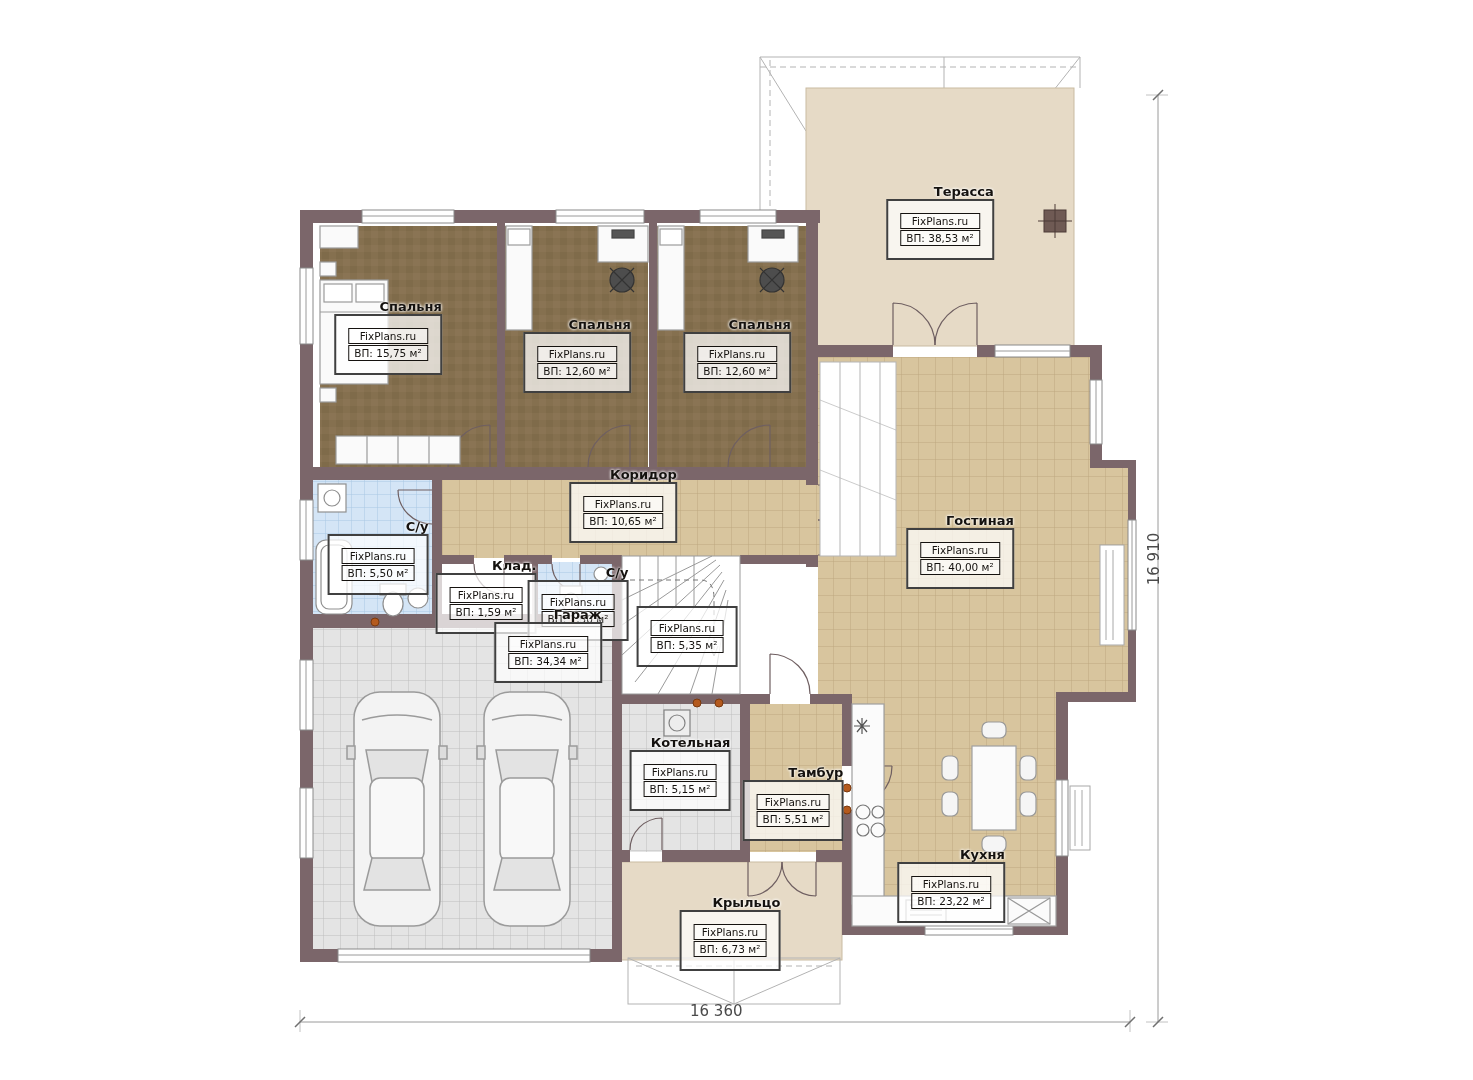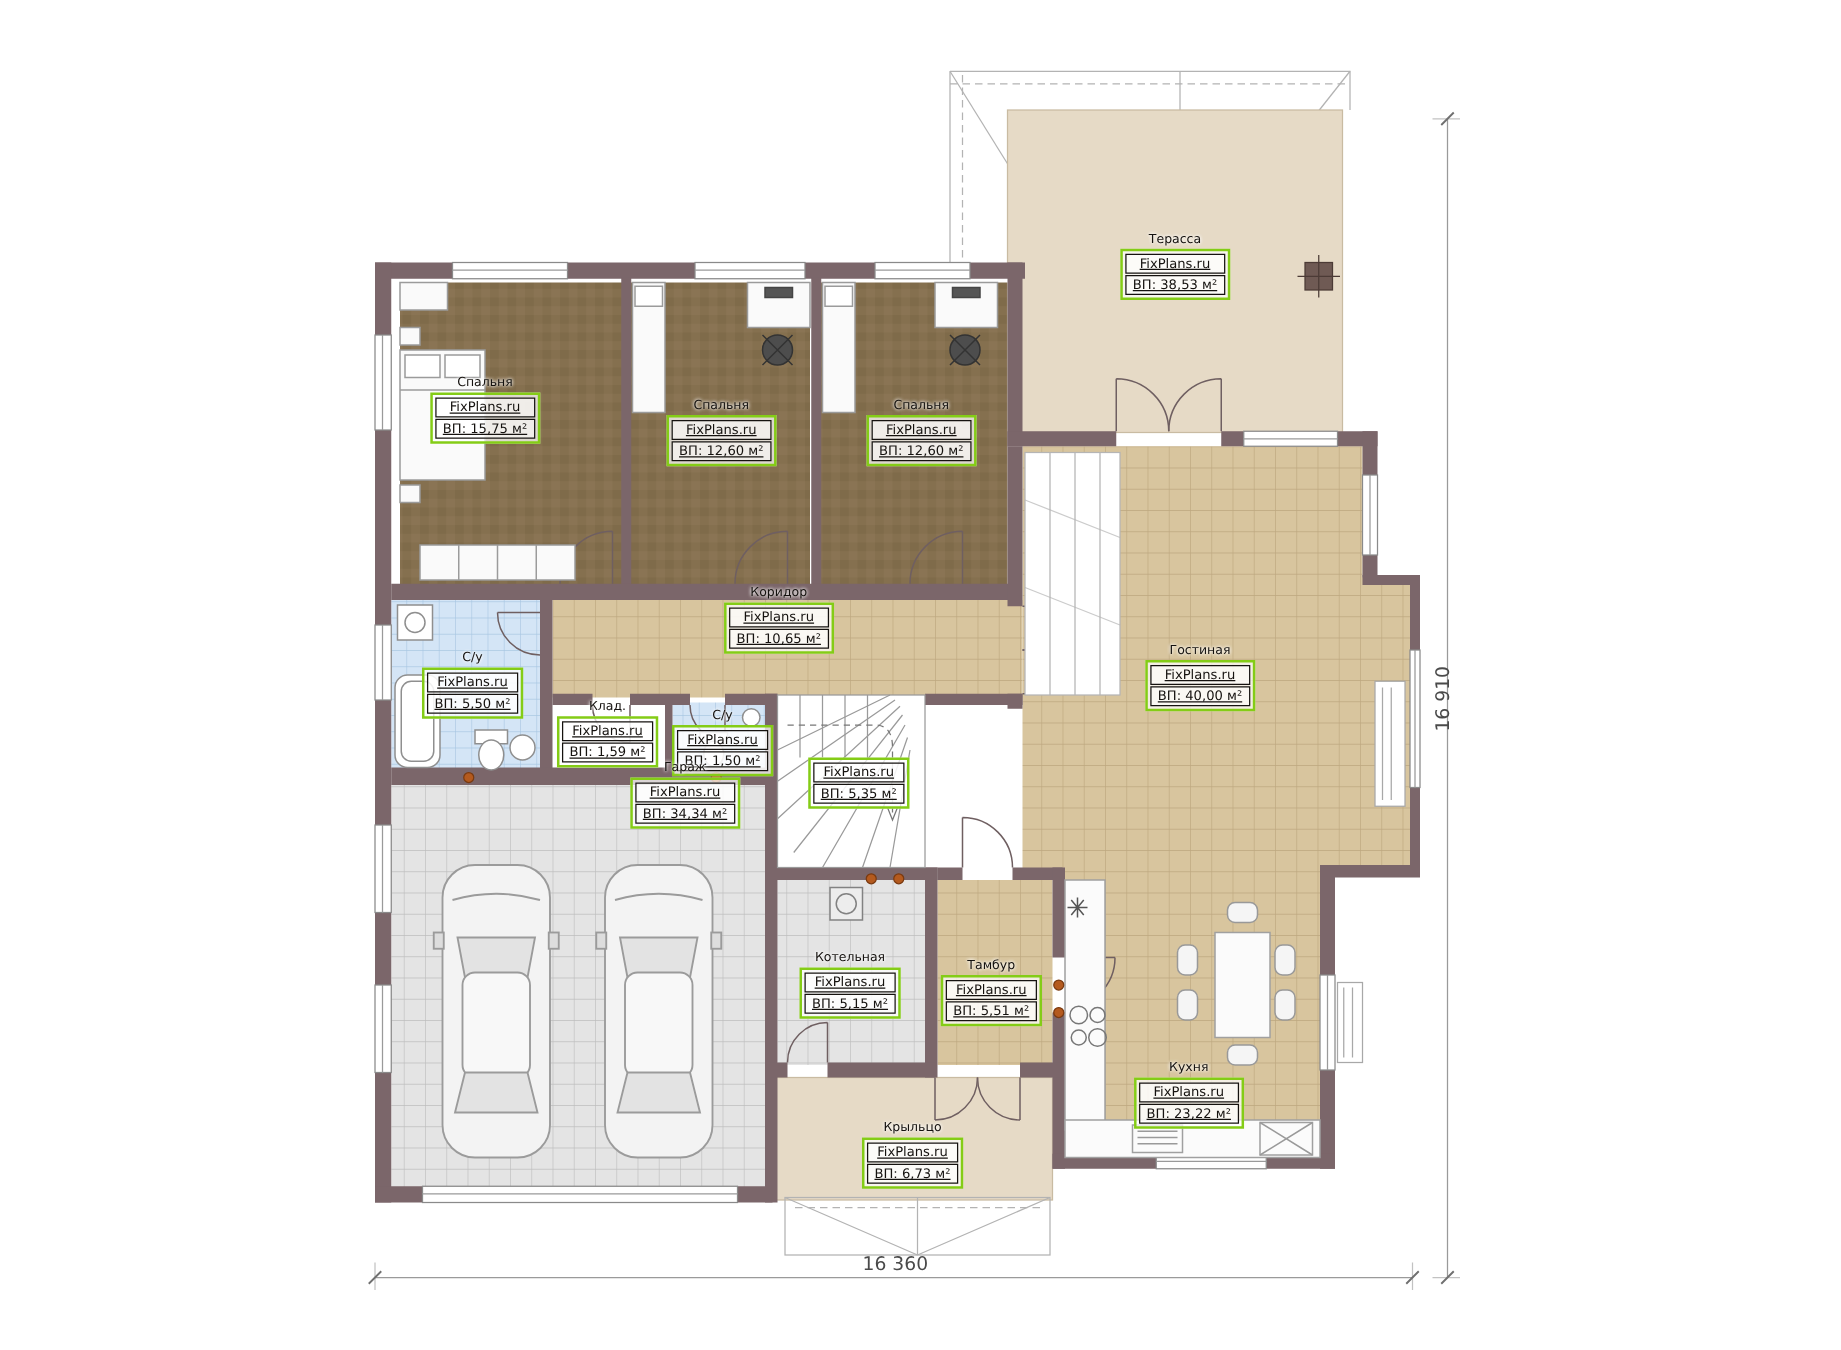--- a/index.html
+++ b/index.html
@@ -1,22 +1,22 @@
 <!DOCTYPE html>
 <html><head>
 <meta charset="utf-8">
 <style>
   html,body{margin:0;padding:0;background:#fff;}
   #stage{position:relative;width:1473px;height:1080px;background:#ffffff;overflow:hidden;
          font-family:"DejaVu Sans",sans-serif;}
   #planSvg{position:absolute;left:0;top:0;}
   .room-label{position:absolute;transform:translateX(-50%);text-align:center;color:#15120f;z-index:5;}
-  .room-name{font-weight:normal;font-size:10px;line-height:13px;margin-bottom:1px;
-             text-shadow:0 0 3px #fff,0 0 3px #fff;white-space:nowrap;}
-  .label-box{display:inline-block;border:2px solid #84cc16;background:rgba(255,255,255,0.72);padding:1px;text-decoration:underline;}
+  .room-name{font-weight:bold;font-size:13px;line-height:13px;margin-bottom:1px;
+             text-shadow:0 0 3px #fff,0 0 3px #fff;white-space:nowrap;text-align:right;}
+  .label-box{display:inline-block;border:2px solid #404040;background:rgba(255,255,255,0.72);padding:11px;}
   .label-row{border:1.5px solid #15120f;margin:1px;padding:0 5px;font-size:10.5px;line-height:14px;
              white-space:nowrap;background:rgba(255,255,255,0.55);}
   .dim-label{position:absolute;font-size:15px;color:#4a4a4a;z-index:5;white-space:nowrap;}
   .dim-label.vert{transform:rotate(-90deg);transform-origin:center center;}
 </style>
 </head>
 <body>
 
 <div id="stage">
 
@@ -386,21 +386,21 @@
     <div class="label-row">ВП: 40,00 м²</div>
   </div>
 </div>
 <div class="room-label" style="left:548px;top:608px">
   <div class="room-name">Гараж</div>
   <div class="label-box">
     <div class="label-row">FixPlans.ru</div>
     <div class="label-row">ВП: 34,34 м²</div>
   </div>
 </div>
-<div class="room-label" style="left:680px;top:760px">
+<div class="room-label" style="left:680px;top:736px">
   <div class="room-name">Котельная</div>
   <div class="label-box">
     <div class="label-row">FixPlans.ru</div>
     <div class="label-row">ВП: 5,15 м²</div>
   </div>
 </div>
 <div class="room-label" style="left:793px;top:766px">
   <div class="room-name">Тамбур</div>
   <div class="label-box">
     <div class="label-row">FixPlans.ru</div>

